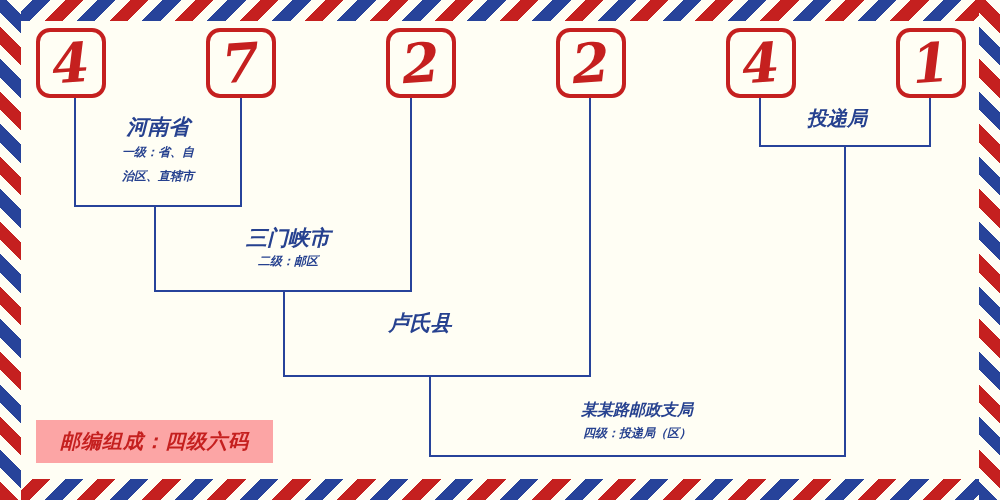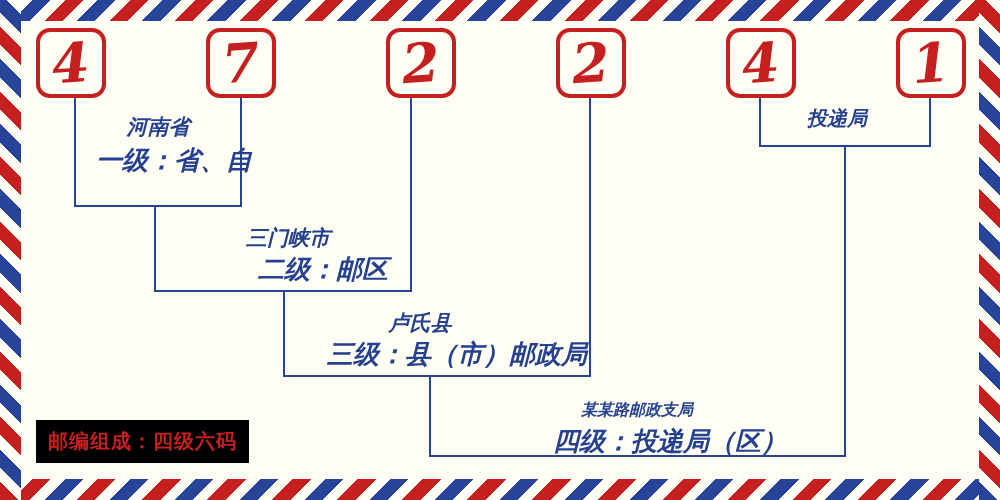--- a/index.html
+++ b/index.html
@@ -35,26 +35,26 @@
   }
 
   
   .line { position:absolute; background:#27439a; z-index:2; }
   .vl { width:2px; }
   .hl { height:2px; }
 
   
   .lbl { position:absolute; color:#26418f; font-weight:bold; text-align:center; z-index:3; line-height:1.15;font-style:italic; }
   .name { font-size:21px; }
-  .desc { font-size:26px;text-align:right; }
+  .desc { font-size:12px; }
 
   .composition {
     position:absolute; left:36px; top:420px; z-index:3;
-    background:#000000; color:#c5201f; font-weight:bold; font-size:20px;
-    padding:8px 12px; letter-spacing:1px;
+    background:#fca5a5; color:#c5201f; font-weight:bold; font-size:20px;
+    padding:8px 24px; letter-spacing:1px;font-style:italic;
   }
 </style>
 </head>
 <body>
 
 <div class="canvas">
 
   <div class="stripe top"></div>
   <div class="stripe bottom"></div>
   <div class="stripe left"></div>
@@ -77,32 +77,32 @@
   </div>
   <div class="digit-box" style="left:896px">
     <span class="digit">1</span>
   </div>
 
   <div class="line vl" style="left:74px;top:98px;height:109px"></div>
   <div class="line hl" style="left:74px;top:205px;width:168px"></div>
   <div class="line vl" style="left:240px;top:98px;height:109px"></div>
   <div class="lbl name" style="left:78px;top:115px;width:160px">河南省</div>
   <div class="lbl desc" style="left:64px;top:146px;width:188px">一级：省、自</div>
+  <div class="lbl desc" style="left:64px;top:170px;width:188px">治区、直辖市</div>
 
   <div class="line vl" style="left:154px;top:205px;height:87px"></div>
   <div class="line hl" style="left:154px;top:290px;width:258px"></div>
   <div class="line vl" style="left:410px;top:98px;height:194px"></div>
   <div class="lbl desc" style="left:188px;top:255px;width:200px">二级：邮区</div>
   <div class="lbl name" style="left:188px;top:226px;width:200px">三门峡市</div>
 
   <div class="line vl" style="left:283px;top:290px;height:87px"></div>
   <div class="line hl" style="left:283px;top:375px;width:308px"></div>
   <div class="line vl" style="left:589px;top:98px;height:279px"></div>
   <div class="lbl name" style="left:320px;top:311px;width:200px">卢氏县</div>
-  <div class="lbl desc" style="left:287px;top:340px;width:300px">三级：县（市）邮政局</div>
 
   <div class="line vl" style="left:759px;top:98px;height:49px"></div>
   <div class="line hl" style="left:759px;top:145px;width:172px"></div>
   <div class="line vl" style="left:929px;top:98px;height:49px"></div>
   <div class="lbl name" style="left:760px;top:107px;width:154px;font-size:20px">投递局</div>
 
   <div class="line vl" style="left:429px;top:375px;height:82px"></div>
   <div class="line hl" style="left:429px;top:455px;width:417px"></div>
   <div class="line vl" style="left:844px;top:145px;height:312px"></div>
   <div class="lbl name" style="left:487px;top:401px;width:300px;font-size:16px">某某路邮政支局</div>

